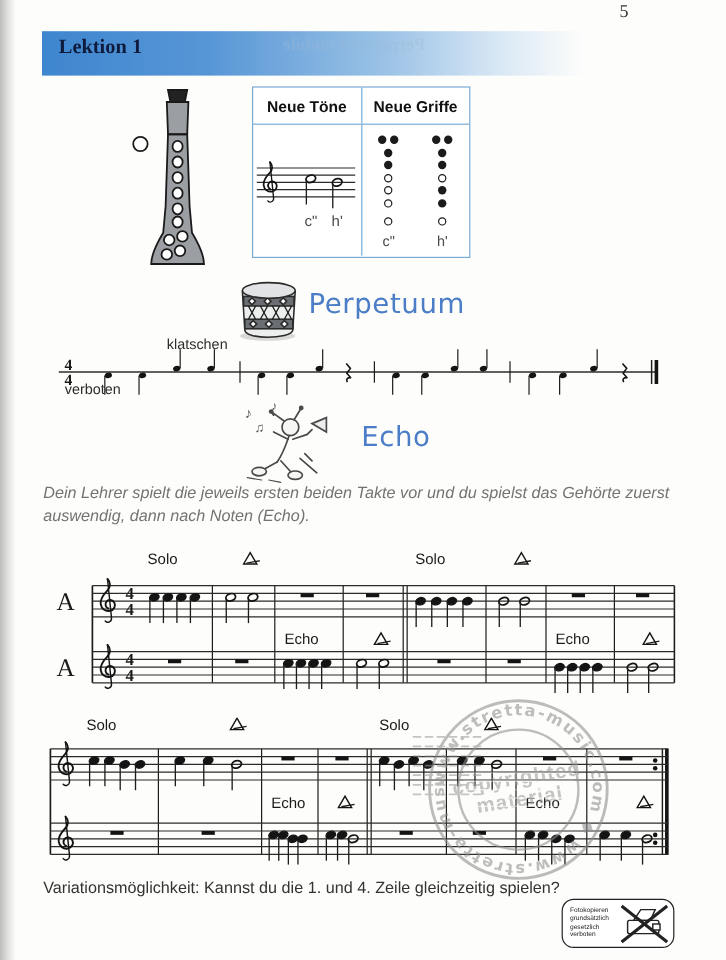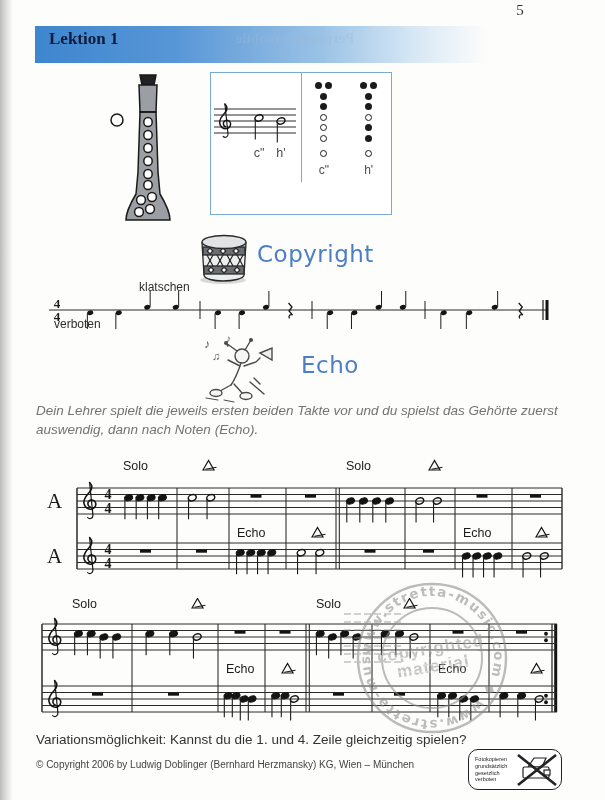--- a/index.html
+++ b/index.html
@@ -77,20 +77,24 @@
         <ellipse cx="42" cy="113" rx="4.2" ry="4.6" fill="#fff"></ellipse>
         <circle cx="35" cy="128" r="4.4" fill="#fff"></circle>
         <circle cx="46" cy="125" r="4.4" fill="#fff"></circle>
         <circle cx="33" cy="140" r="4.4" fill="#fff"></circle>
         <circle cx="44" cy="137" r="4.4" fill="#fff"></circle>
         <circle cx="11" cy="48" r="6" fill="#fff"></circle>
       </g>
     </svg>
 
   <div class="tone-table">
+    <div class="tt-head">
+      <div>Neue Töne</div>
+      <div>Neue Griffe</div>
+    </div>
     <div class="tt-body">
       <div class="tt-cell">
         <svg id="toneStaffSvg" style="left:0;top:0;" width="88" height="108" viewBox="0 0 88 108">
             <line x1="3" y1="36" x2="85" y2="36" stroke="#2b2b2b" stroke-width="1"></line>
             <line x1="3" y1="42" x2="85" y2="42" stroke="#2b2b2b" stroke-width="1"></line>
             <line x1="3" y1="48" x2="85" y2="48" stroke="#2b2b2b" stroke-width="1"></line>
             <line x1="3" y1="54" x2="85" y2="54" stroke="#2b2b2b" stroke-width="1"></line>
             <line x1="3" y1="60" x2="85" y2="60" stroke="#2b2b2b" stroke-width="1"></line>
             <g transform="translate(6 38) scale(0.9230769230769231)" fill="none" stroke="#141414" stroke-linecap="round">
               <path d="M8.6 -7.5 C11.4 -4.6 11.2 -0.8 8.4 2.2 C4.6 6.2 2.4 9.2 2.9 13.2 C3.4 17.3 7 19.8 10.5 19.1 C14 18.4 15.7 14.9 14.3 12.2 C12.9 9.6 9.4 9.1 7.7 11.3 C6.2 13.3 6.9 16.2 9.2 17" stroke-width="1.6"></path>
@@ -153,21 +157,21 @@
         <line x1="47" y1="25" x2="41" y2="36" stroke="#1c1c1c" stroke-width="1.1"></line>
         <rect x="12" y="19" width="4" height="4" fill="#fff" transform="rotate(45 14 21)"></rect>
         <rect x="25" y="19" width="4" height="4" fill="#fff" transform="rotate(45 27 21)"></rect>
         <rect x="38" y="19" width="4" height="4" fill="#fff" transform="rotate(45 40 21)"></rect>
         <rect x="13" y="38" width="4" height="4" fill="#fff" transform="rotate(45 15 40)"></rect>
         <rect x="26" y="38" width="4" height="4" fill="#fff" transform="rotate(45 28 40)"></rect>
         <rect x="39" y="38" width="4" height="4" fill="#fff" transform="rotate(45 41 40)"></rect>
         <ellipse cx="28" cy="12" rx="22" ry="6.5" fill="#e2e3e4"></ellipse>
       </g>
     </svg>
-  <div class="rhythm-title">Copyright</div>
+  <div class="rhythm-title">Perpetuum</div>
 
   <div class="klatschen-label">klatschen</div>
   <svg id="rhythmSvg" style="left:35px;top:283px;" width="540" height="55" viewBox="0 0 540 55">
       <line x1="14" y1="27" x2="512" y2="27" stroke="#2b2b2b" stroke-width="1.1"></line>
       <text x="22" y="25" font-size="13" fill="#1b1b1b" font-family="&quot;Liberation Serif&quot;,serif" font-weight="bold" text-anchor="middle">4</text>
       <text x="22" y="38" font-size="13" fill="#1b1b1b" font-family="&quot;Liberation Serif&quot;,serif" font-weight="bold" text-anchor="middle">4</text>
       <line x1="165" y1="18" x2="165" y2="36" stroke="#1c1c1c" stroke-width="1"></line>
       <line x1="277" y1="18" x2="277" y2="36" stroke="#1c1c1c" stroke-width="1"></line>
       <line x1="390" y1="18" x2="390" y2="36" stroke="#1c1c1c" stroke-width="1"></line>
       <line x1="508" y1="17" x2="508" y2="37" stroke="#1c1c1c" stroke-width="1.2"></line>
@@ -468,21 +472,20 @@
         <line x1="48" y1="92" x2="140" y2="92" stroke="#fdfdfb" stroke-width="1.2" opacity="0.7"></line>
         <line x1="48" y1="99" x2="140" y2="99" stroke="#fdfdfb" stroke-width="1.2" opacity="0.7"></line>
         <line x1="48" y1="106" x2="140" y2="106" stroke="#fdfdfb" stroke-width="1.2" opacity="0.7"></line>
       </g>
       <defs>
         <path id="stampArc" d="M32 92 A62 62 0 1 1 156 92 A62 62 0 1 1 32 92" fill="none"></path>
       </defs>
     </svg>
 
   <div class="variation">Variationsmöglichkeit: Kannst du die 1. und 4. Zeile gleichzeitig spielen?</div>
-  <div class="copyright">© Copyright 2006 by Ludwig Doblinger (Bernhard Herzmansky) KG, Wien – München</div>
   <div class="plate">D. 19 681</div>
 
   <div class="badge">
     <div class="badge-text" id="badgeText">
         <div>Fotokopieren</div>
         <div>grundsätzlich</div>
         <div>gesetzlich</div>
         <div>verboten</div>
       </div>
     <svg id="badgeIcon" style="position:static;" width="42" height="34" viewBox="0 0 42 34">

